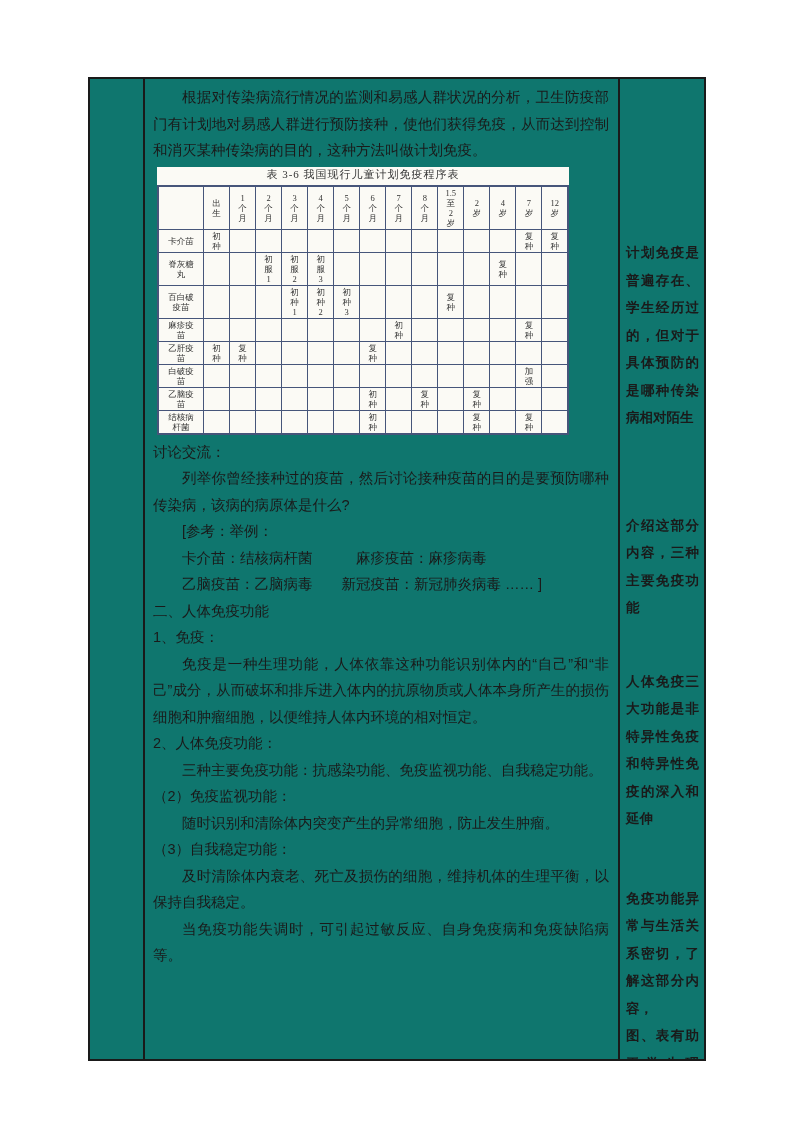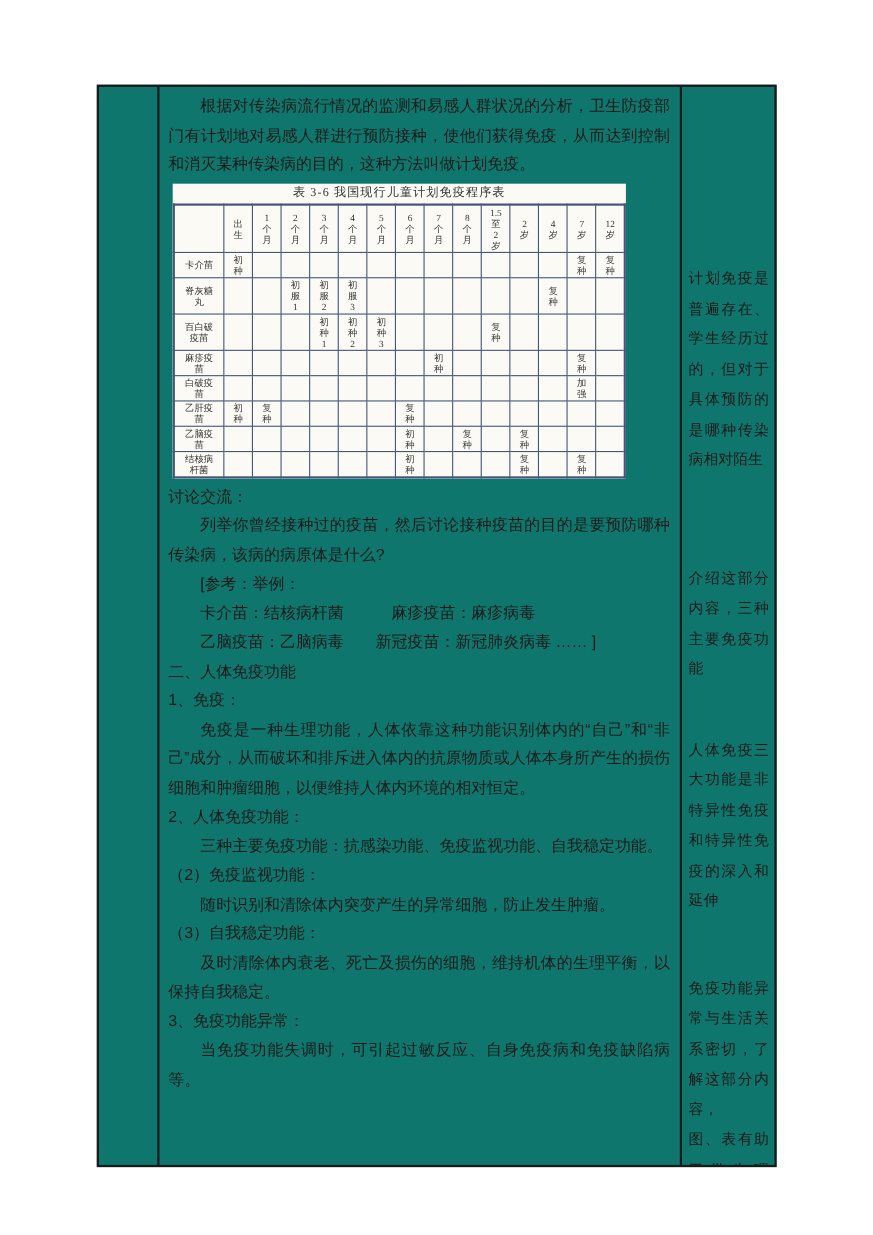--- a/index.html
+++ b/index.html
@@ -33,21 +33,21 @@
     border:2px solid var(--table_border,#46557a);
     background:var(--table_bg,#fbfaf5);
   }
   table.vtable th,table.vtable td{
     border:1px solid var(--table_border,#46557a);
     text-align:center;vertical-align:middle;
     padding:1px 6.5px;word-break:break-all;font-weight:normal;
   }
   table.vtable th.rowlabel-col{width:38px;padding:1px 3px;}
   
-  .note{font-size:13.5px;line-height:27.5px;white-space:pre-line;text-align:justify;}
+  .note{font-size:13.5px;line-height:27.5px;white-space:pre-line;text-align:justify;font-weight:bold;}
   .note:nth-child(1){margin-top:156px;}
   .note:nth-child(2){margin-top:80px;}
   .note:nth-child(3){margin-top:46px;}
   .note:nth-child(4){margin-top:52px;}
 </style>
 </head>
 <body>
 
 <div class="doc">
   <div class="col col-left"></div>
@@ -142,51 +142,51 @@
               <td></td>
               <td>初种</td>
               <td></td>
               <td></td>
               <td></td>
               <td></td>
               <td>复种</td>
               <td></td>
             </tr>
             <tr>
+              <th class="rowlabel">乙肝疫苗</th>
+              <td>初种</td>
+              <td>复种</td>
+              <td></td>
+              <td></td>
+              <td></td>
+              <td></td>
+              <td>复种</td>
+              <td></td>
+              <td></td>
+              <td></td>
+              <td></td>
+              <td></td>
+              <td></td>
+              <td></td>
+            </tr>
+            <tr>
               <th class="rowlabel">白破疫苗</th>
               <td></td>
               <td></td>
               <td></td>
               <td></td>
               <td></td>
               <td></td>
               <td></td>
               <td></td>
               <td></td>
               <td></td>
               <td></td>
               <td></td>
               <td>加强</td>
-              <td></td>
-            </tr>
-            <tr>
-              <th class="rowlabel">乙肝疫苗</th>
-              <td>初种</td>
-              <td>复种</td>
-              <td></td>
-              <td></td>
-              <td></td>
-              <td></td>
-              <td>复种</td>
-              <td></td>
-              <td></td>
-              <td></td>
-              <td></td>
-              <td></td>
-              <td></td>
               <td></td>
             </tr>
             <tr>
               <th class="rowlabel">乙脑疫苗</th>
               <td></td>
               <td></td>
               <td></td>
               <td></td>
               <td></td>
               <td></td>
@@ -228,21 +228,20 @@
         <p class="para indent">乙脑疫苗：乙脑病毒　　新冠疫苗：新冠肺炎病毒 …… ]</p>
         <p class="para">二、人体免疫功能</p>
         <p class="para">1、免疫：</p>
         <p class="para indent">免疫是一种生理功能，人体依靠这种功能识别体内的“自己”和“非己”成分，从而破坏和排斥进入体内的抗原物质或人体本身所产生的损伤细胞和肿瘤细胞，以便维持人体内环境的相对恒定。</p>
         <p class="para">2、人体免疫功能：</p>
         <p class="para indent">三种主要免疫功能：抗感染功能、免疫监视功能、自我稳定功能。</p>
         <p class="para">（2）免疫监视功能：</p>
         <p class="para indent">随时识别和清除体内突变产生的异常细胞，防止发生肿瘤。</p>
         <p class="para">（3）自我稳定功能：</p>
         <p class="para indent">及时清除体内衰老、死亡及损伤的细胞，维持机体的生理平衡，以保持自我稳定。</p>
-        <p class="para">3、免疫功能异常：</p>
         <p class="para indent">当免疫功能失调时，可引起过敏反应、自身免疫病和免疫缺陷病等。</p>
       </div>
   </div>
 
   <div class="col col-right">
     <div id="notes">
         <div class="note">计划免疫是普遍存在、学生经历过的，但对于具体预防的是哪种传染病相对陌生</div>
         <div class="note">介绍这部分内容，三种主要免疫功能</div>
         <div class="note">人体免疫三大功能是非特异性免疫和特异性免疫的深入和延伸</div>
         <div class="note">免疫功能异常与生活关系密切，了解这部分内容，

